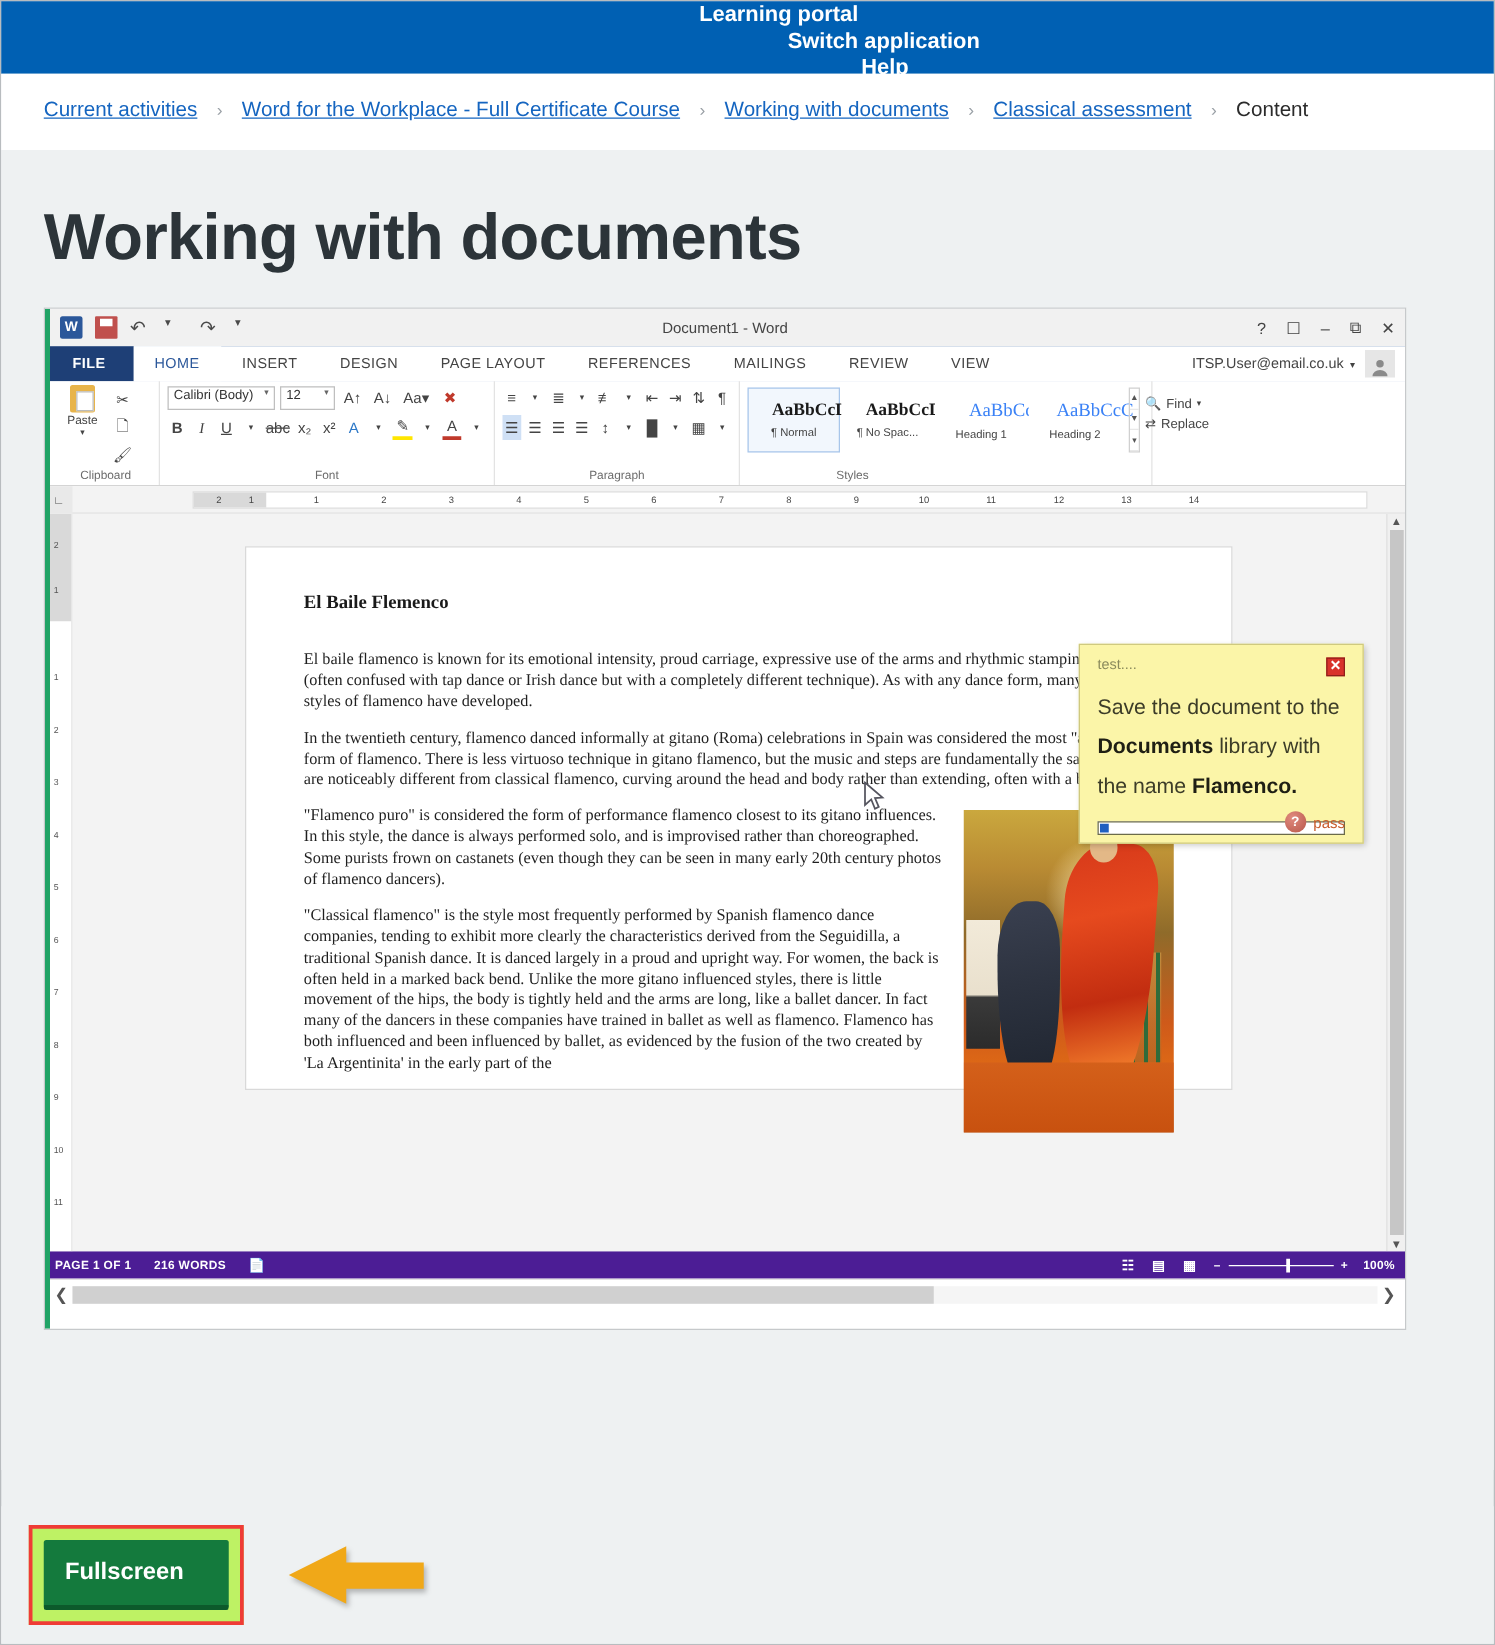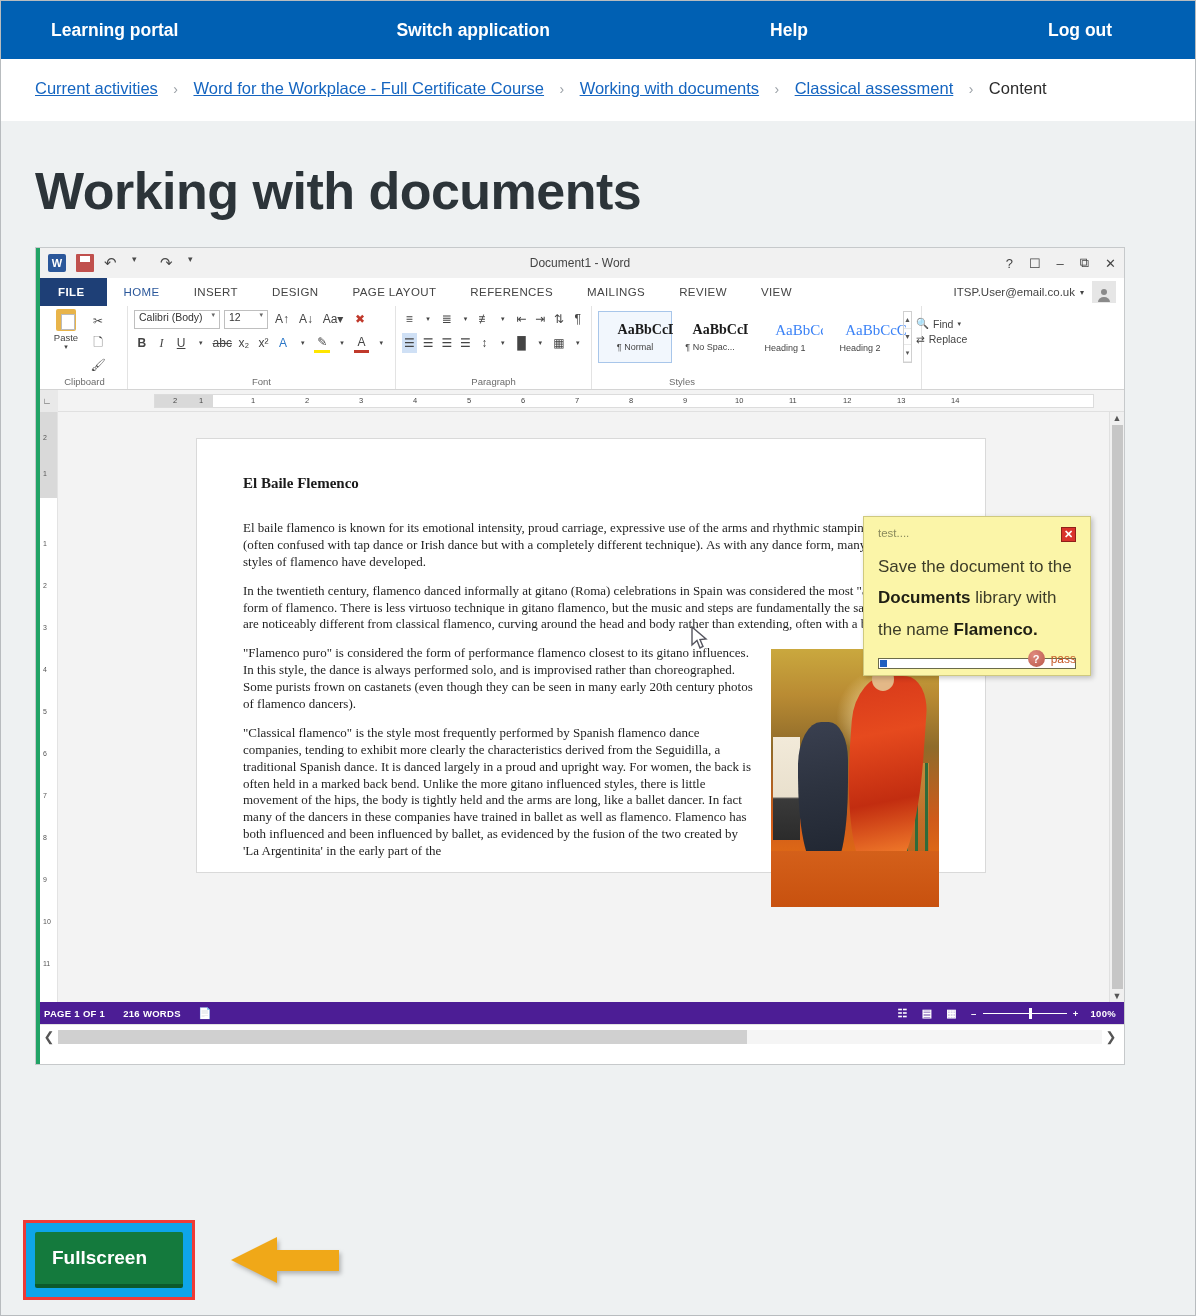--- a/index.html
+++ b/index.html
@@ -45,20 +45,21 @@
     font-weight: 400;
   }
 
   
   .main-nav {
     height: 58px;
     background: #0060b3;
     display: flex;
     align-items: center;
     color: #ffffff;
+    flex-direction: column;
   }
   .nav-item {
     color: #ffffff;
     font-size: 17.5px;
     font-weight: bold;
     text-decoration: none;
     white-space: nowrap;
   }
   .nav-pos-1 { margin-left: 50px; }
   .nav-pos-2 { margin-left: 218px; }
@@ -438,21 +439,21 @@
   .footer-area {
     position: absolute; left: 0; bottom: 0;
     width: 100%; height: 110px;
     background: #eef1f2;
     display: flex; align-items: center;
   }
   .fs-wrap {
     margin-left: 22px;
     border: 3px solid #ef3b36;
     padding: 9px;
-    background: #0ea5e9;
+    background: #bef264;
   }
   .fullscreen-btn {
     width: 148px; height: 56px;
     background: #147a3d;
     border-bottom: 4px solid #0c5a2b;
     color: #ffffff; font-size: 19px; font-weight: bold;
     display: flex; align-items: center;
     padding-left: 17px;
     border-radius: 2px;
   }

